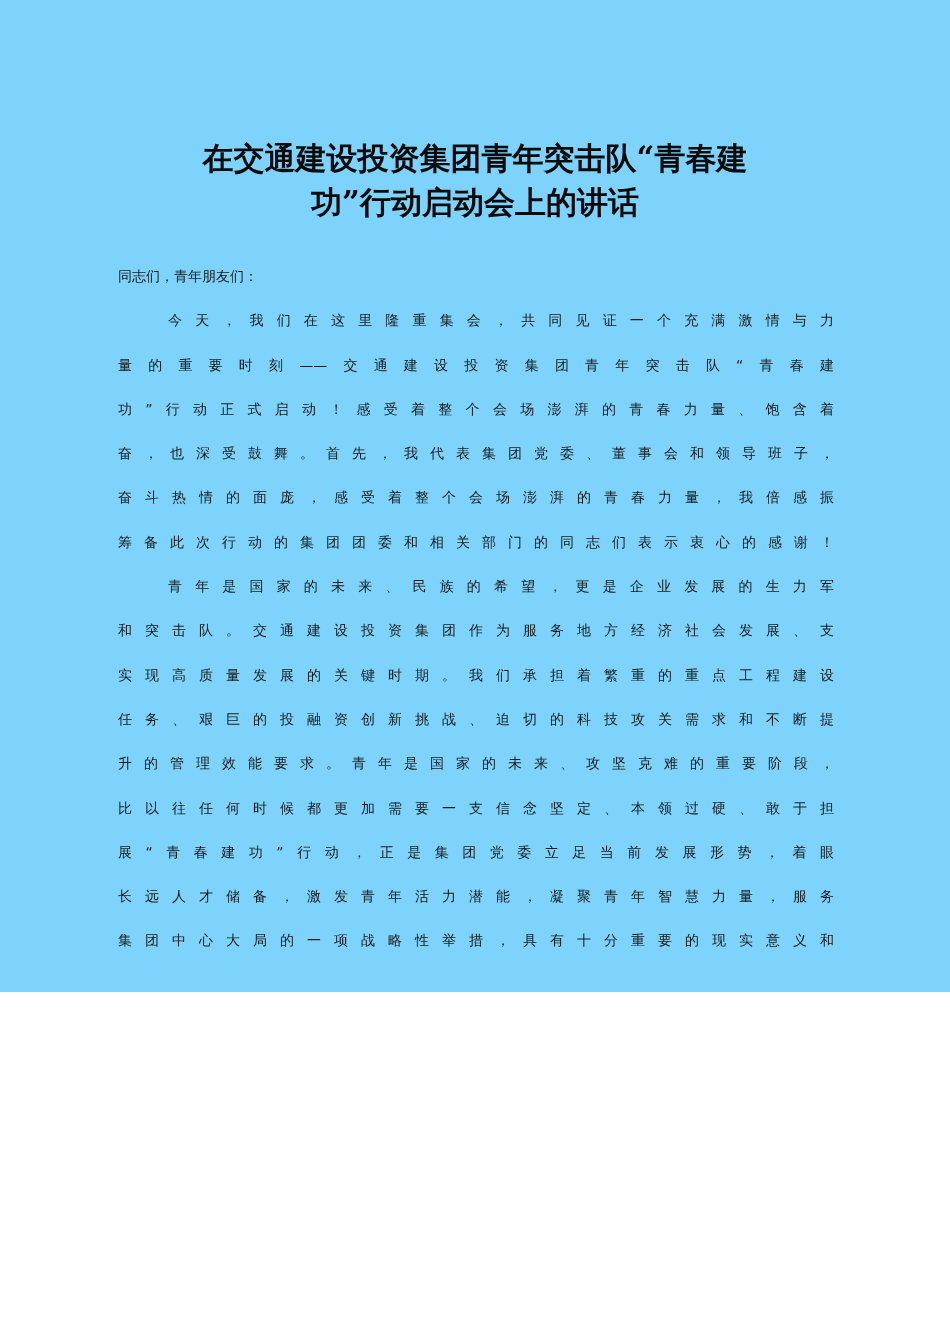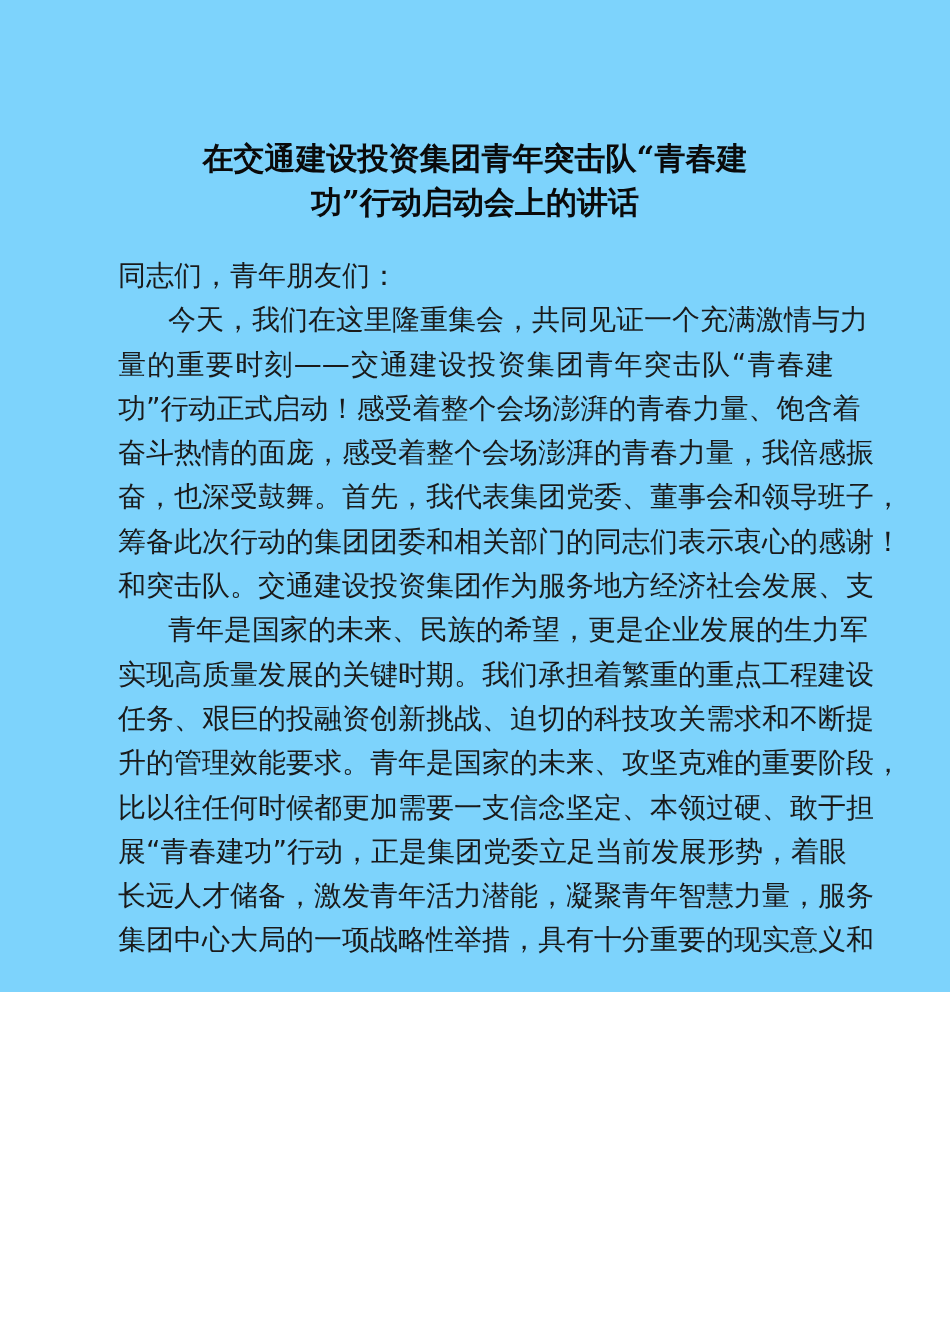--- a/index.html
+++ b/index.html
@@ -38,21 +38,21 @@
     .title .tline {
       display: block;
       white-space: nowrap;
     }
     .body-text {
       position: absolute;
       left: 118px;
       top: 254px;
       width: 716px;
       font-family: "DejaVu Sans", "Liberation Sans", sans-serif;
-      font-size: 28px;
+      font-size: 14px;
       line-height: 44.3px;
       color: #1a1a1a;
     }
     .line {
       display: block;
       white-space: nowrap;
       height: 44.3px;
       text-align: justify;
       text-align-last: justify;
       letter-spacing: 0;
@@ -74,28 +74,28 @@
     <span class="tline">功”行动启动会上的讲话</span>
   </div>
 
   <div class="body-text">
     <span class="line last">同志们，青年朋友们：</span>
 
     <div>
       <span class="line indent">今天，我们在这里隆重集会，共同见证一个充满激情与力</span>
       <span class="line">量的重要时刻——交通建设投资集团青年突击队“青春建</span>
       <span class="line">功”行动正式启动！感受着整个会场澎湃的青春力量、饱含着</span>
+      <span class="line">奋，也深受鼓舞。首先，我代表集团党委、董事会和领导班子，</span>
       <span class="line">奋斗热情的面庞，感受着整个会场澎湃的青春力量，我倍感振</span>
-      <span class="line">奋，也深受鼓舞。首先，我代表集团党委、董事会和领导班子，</span>
       <span class="line">筹备此次行动的集团团委和相关部门的同志们表示衷心的感谢！</span>
     </div>
 
     <div>
+      <span class="line indent">青年是国家的未来、民族的希望，更是企业发展的生力军</span>
       <span class="line">和突击队。交通建设投资集团作为服务地方经济社会发展、支</span>
-      <span class="line indent">青年是国家的未来、民族的希望，更是企业发展的生力军</span>
       <span class="line">实现高质量发展的关键时期。我们承担着繁重的重点工程建设</span>
       <span class="line">任务、艰巨的投融资创新挑战、迫切的科技攻关需求和不断提</span>
       <span class="line">升的管理效能要求。青年是国家的未来、攻坚克难的重要阶段，</span>
       <span class="line">比以往任何时候都更加需要一支信念坚定、本领过硬、敢于担</span>
       <span class="line">展“青春建功”行动，正是集团党委立足当前发展形势，着眼</span>
       <span class="line">长远人才储备，激发青年活力潜能，凝聚青年智慧力量，服务</span>
       <span class="line">集团中心大局的一项战略性举措，具有十分重要的现实意义和</span>
     </div>
   </div>
 

